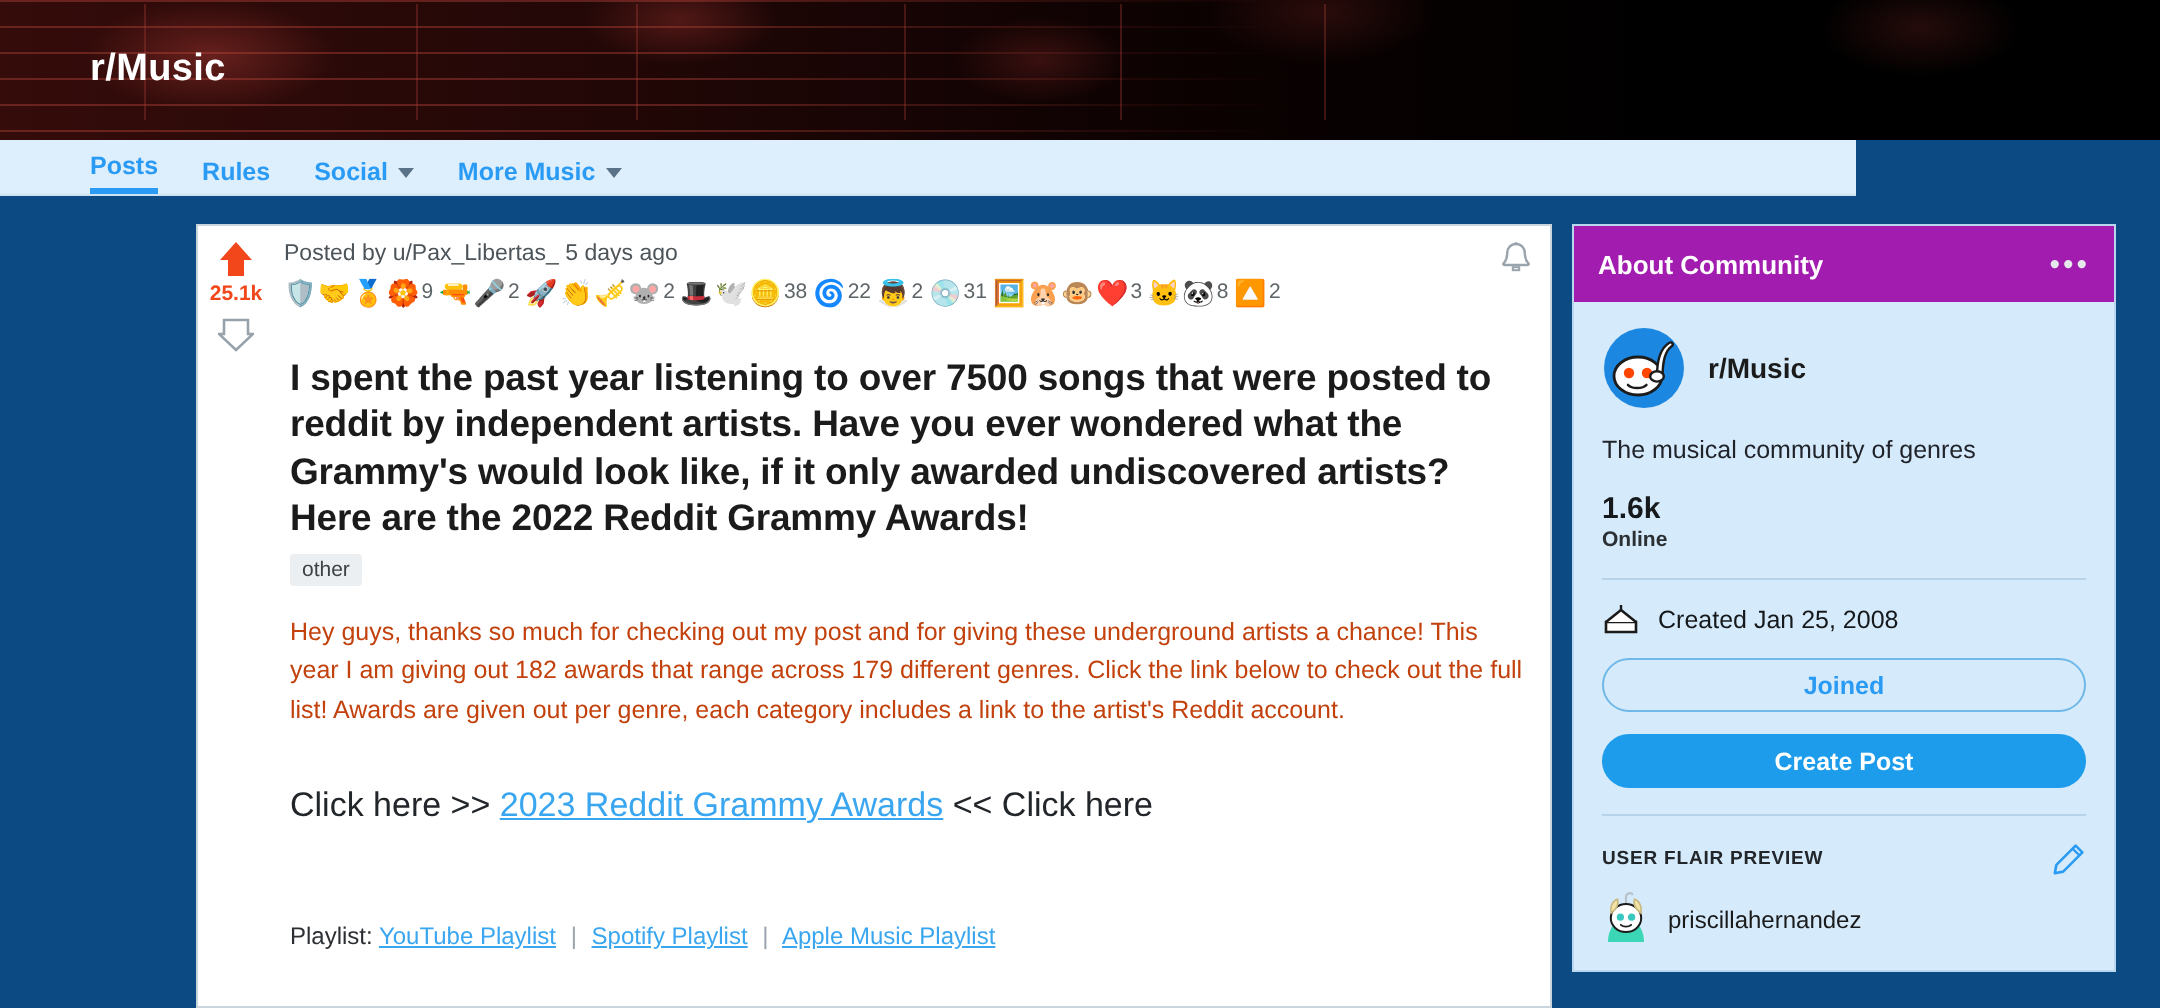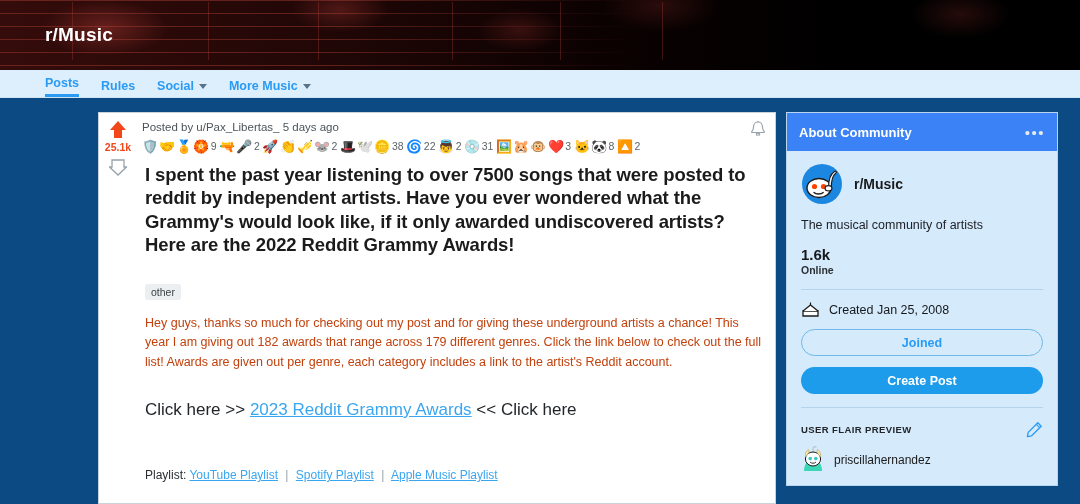--- a/index.html
+++ b/index.html
@@ -45,21 +45,21 @@
     background: rgba(170,62,55,.34);
   }
   .banner-title {
     position: absolute; left: 45px; top: 24px;
     color: #ffffff; font-size: 19px; font-weight: bold;
     letter-spacing: .2px;
   }
 
   
   .navbar {
-    width: 1080px; height: 28px;
+    width: 928px; height: 28px;
     background: #ddeefc;
     display: flex; align-items: flex-end;
     padding-left: 45px;
     border-bottom: 1px solid #cfe2f2;
   }
   .nav-item {
     display: flex; align-items: center; gap: 5px;
     color: #2a9bf4; font-size: 12.5px; font-weight: bold;
     padding: 0 0 4px 0; margin-right: 22px;
     cursor: pointer; white-space: nowrap;
@@ -112,43 +112,43 @@
   .byline { font-size: 11.5px; color: #4c5459; margin-bottom: 3px; }
   .bell { position: absolute; right: 8px; top: 7px; cursor: pointer; }
 
   .awards { display: flex; align-items: center; flex-wrap: nowrap; gap: 1px; height: 20px; }
   .aw { display: flex; align-items: center; }
   .aw .glyph { font-size: 13px; line-height: 1; filter: saturate(1.1); }
   .aw .cnt { font-size: 10.5px; color: #5c6467; margin-left: 1px; margin-right: 2px; }
 
   .title {
     font-size: 18.5px; font-weight: bold; color: #1b1b1b;
-    line-height: 1.27; margin: 7px 3px 0 3px; letter-spacing: -.1px;
+    line-height: 1.27; margin: 21px 3px 0 3px; letter-spacing: -.1px;
   }
   .flair {
-    display: inline-block; margin: 27px 0 0 3px;
+    display: inline-block; margin: 6px 0 0 3px;
     background: #eceff1; color: #3c4245;
     font-size: 10.5px; padding: 2px 6px; border-radius: 2px;
   }
   .para {
     font-size: 12.5px; color: #c2410c; line-height: 1.55;
     margin: 14px 3px 0 3px;
   }
   .clickline {
     font-size: 17px; color: #22262a; margin: 28px 3px 0 3px;
   }
   .clickline a { color: #3aa6f0; text-decoration: underline; }
   .playlists { font-size: 12px; color: #2b2f33; margin: 48px 3px 0 3px; }
   .playlists a { color: #3aa6f0; text-decoration: underline; }
   .sep { color: #9aa4ad; padding: 0 4px; }
 
   
   .card { width: 272px; background: #d5eafb; border: 1px solid #b9d6ee; }
   .card-head {
-    height: 38px; background: #3b82f6;
+    height: 38px; background: #a21caf;
     display: flex; align-items: center; justify-content: space-between;
     padding: 0 12px;
   }
   .card-head-title { color: #fff; font-size: 13px; font-weight: bold; }
   .dots { color: #e6e9eb; font-size: 15px; letter-spacing: 1.5px; cursor: pointer; }
   .card-body { padding: 12px 14px 10px 14px; }
   .commrow { display: flex; align-items: center; gap: 11px; }
   .commname { font-size: 14px; font-weight: bold; color: #1b1b1b; }
   .desc { font-size: 12.5px; color: #20242a; margin-top: 13px; }
   .stats { display: flex; margin-top: 14px; }
@@ -353,21 +353,21 @@
             <ellipse cx="18" cy="25" rx="12" ry="9.5" fill="#ffffff" stroke="#1b1b1b" stroke-width="1.4"></ellipse>
             <circle cx="13.5" cy="23.5" r="2.6" fill="#ff4500"></circle>
             <circle cx="22.5" cy="23.5" r="2.6" fill="#ff4500"></circle>
             <path d="M13 29.5c1.8 2 7.4 2 9.2 0" stroke="#1b1b1b" stroke-width="1.3" fill="none" stroke-linecap="round"></path>
             <path d="M27.5 25c0-9 2-14 6-16.5 1.6-1 2.6.8 1.2 1.8-3 2.2-4.4 7-4.4 14.7z" fill="#ffffff" stroke="#1b1b1b" stroke-width="1.2"></path>
             <ellipse cx="27.5" cy="25.2" rx="3.4" ry="2.6" fill="#ffffff" stroke="#1b1b1b" stroke-width="1.2"></ellipse>
           </svg>
           <div class="commname">r/Music</div>
         </div>
 
-        <div class="desc">The musical community of artists</div>
+        <div class="desc">The musical community of genres</div>
 
         <div class="stats">
           <div class="stat">
             <div class="n">1.6k</div>
             <div class="l">Online</div>
           </div>
         </div>
 
         <div class="divider"></div>
 

